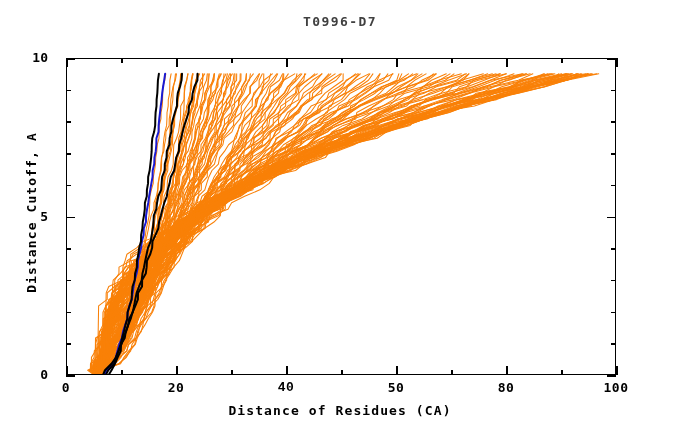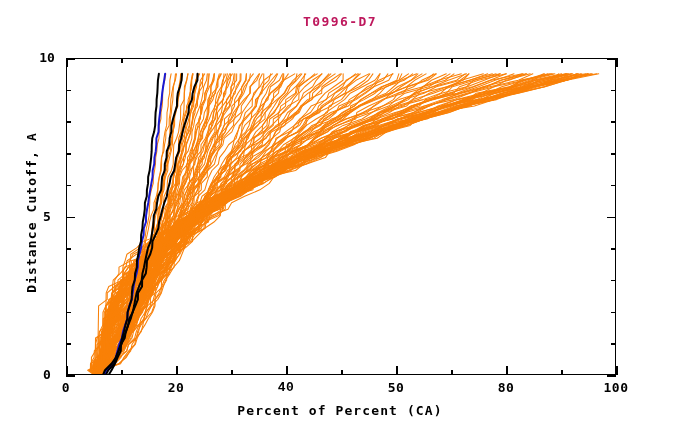--- a/index.html
+++ b/index.html
@@ -2,41 +2,41 @@
 <html><head>
 <meta charset="utf-8">
 <style>
   html,body{margin:0;padding:0;background:#ffffff;}
   body{width:680px;height:440px;overflow:hidden;
        font-family:"DejaVu Sans Mono","Liberation Mono",monospace;}
   #root{position:relative;width:680px;height:440px;background:#fff;}
 
   #chart-title{
     position:absolute;left:0;top:14px;width:680px;text-align:center;
-    font-size:13px;font-weight:bold;letter-spacing:1.4px;color:#be185d;
+    font-size:13px;font-weight:bold;letter-spacing:1.4px;color:#404040;
   }
 
   #plot-area{
     position:absolute;left:66px;top:58px;width:550px;height:317px;
   }
   #plot-frame{
     position:absolute;left:0;top:0;width:100%;height:100%;
     border:1.5px solid #000;box-sizing:border-box;
   }
   #curves-svg{position:absolute;left:0;top:0;width:100%;height:100%;display:block;}
 
   .tick{position:absolute;background:#000;}
 
   .xlab{
     position:absolute;top:380px;font-size:13px;font-weight:bold;
     color:#000;text-align:center;width:60px;letter-spacing:.5px;
   }
   .ylab{
-    position:absolute;left:30px;font-size:13px;font-weight:bold;color:#000;
-    width:34px;text-align:center;
+    position:absolute;left:14px;font-size:13px;font-weight:bold;color:#000;
+    width:34px;text-align:right;
   }
 
   #x-axis-title{
     position:absolute;left:0;top:403px;width:680px;text-align:center;
     font-size:13px;font-weight:bold;color:#000;letter-spacing:1.1px;
   }
   #y-axis-title{
     position:absolute;left:-84px;top:205px;width:230px;text-align:center;
     font-size:13px;font-weight:bold;color:#000;letter-spacing:1.1px;
     transform:rotate(-90deg);transform-origin:center center;
@@ -199,21 +199,21 @@
         <path d="M27.20 316.05 L27.42 312.25 L35.34 305.80 L38.48 299.36 L42.13 292.91 L46.25 286.47 L50.52 280.03 L50.63 273.58 L55.22 267.14 L60.09 260.70 L63.45 254.25 L65.38 247.81 L67.09 241.37 L70.23 234.92 L76.20 228.48 L76.31 222.04 L80.68 215.59 L81.44 209.15 L86.85 202.71 L87.48 196.26 L92.12 189.82 L95.09 183.38 L95.20 176.93 L97.12 170.49 L100.20 164.05 L104.34 157.60 L107.95 151.16 L109.23 144.72 L113.43 138.27 L113.91 131.83 L119.49 125.39 L121.05 118.94 L121.92 112.50 L123.64 106.06 L126.45 99.61 L131.91 93.17 L132.02 86.73 L135.78 80.28 L136.96 73.84 L140.11 67.40 L143.32 60.95 L145.70 54.51 L149.31 48.07 L149.69 41.62 L151.35 35.18 L155.31 28.74 L156.68 22.29 L160.06 15.85 " fill="none" stroke="#F98008" stroke-width="1.05" stroke-linejoin="round" stroke-linecap="round"></path>
         <path d="M35.36 316.05 L38.21 312.25 L46.93 305.80 L53.18 299.36 L60.71 292.91 L62.69 286.47 L70.53 280.03 L71.61 273.58 L74.86 267.14 L79.76 260.70 L85.70 254.25 L87.98 247.81 L89.16 241.37 L94.72 234.92 L95.80 228.48 L98.29 222.04 L102.91 215.59 L105.40 209.15 L107.94 202.71 L108.03 196.26 L113.75 189.82 L116.39 183.38 L118.38 176.93 L119.31 170.49 L122.45 164.05 L125.01 157.60 L125.38 151.16 L130.88 144.72 L132.74 138.27 L132.85 131.83 L134.25 125.39 L137.03 118.94 L140.82 112.50 L140.93 106.06 L142.75 99.61 L144.67 93.17 L147.52 86.73 L151.18 80.28 L151.91 73.84 L153.72 67.40 L156.83 60.95 L157.46 54.51 L159.62 48.07 L164.64 41.62 L164.75 35.18 L164.95 28.74 L170.57 22.29 L170.68 15.85 " fill="none" stroke="#F98008" stroke-width="1.05" stroke-linejoin="round" stroke-linecap="round"></path>
         <path d="M38.95 316.05 L40.23 312.25 L46.59 305.80 L49.81 299.36 L51.44 292.91 L53.18 286.47 L55.88 280.03 L56.99 273.58 L59.15 267.14 L61.33 260.70 L61.68 254.25 L63.38 247.81 L65.79 241.37 L66.71 234.92 L67.61 228.48 L68.80 222.04 L70.54 215.59 L71.81 209.15 L71.92 202.71 L73.43 196.26 L75.13 189.82 L75.85 183.38 L77.65 176.93 L77.76 170.49 L79.94 164.05 L80.05 157.60 L81.08 151.16 L82.27 144.72 L83.16 138.27 L84.27 131.83 L85.36 125.39 L86.53 118.94 L86.70 112.50 L88.24 106.06 L88.46 99.61 L89.75 93.17 L90.31 86.73 L90.42 80.28 L92.55 73.84 L92.66 67.40 L93.26 60.95 L94.02 54.51 L94.72 48.07 L95.65 41.62 L96.19 35.18 L97.12 28.74 L98.17 22.29 L99.12 15.85 " fill="none" stroke="#1A1AD2" stroke-width="2" stroke-linejoin="round" stroke-linecap="round"></path>
         <path d="M37.34 316.05 L38.96 312.25 L45.42 305.80 L50.12 299.36 L52.36 292.91 L54.50 286.47 L56.13 280.03 L57.94 273.58 L59.43 267.14 L61.30 260.70 L61.59 254.25 L63.64 247.81 L65.59 241.37 L65.91 234.92 L66.52 228.48 L68.77 222.04 L69.09 215.59 L70.85 209.15 L70.96 202.71 L72.35 196.26 L73.15 189.82 L75.01 183.38 L75.12 176.93 L76.37 170.49 L76.80 164.05 L77.96 157.60 L78.79 151.16 L78.90 144.72 L80.79 138.27 L80.90 131.83 L82.04 125.39 L82.15 118.94 L83.64 112.50 L84.38 106.06 L85.14 99.61 L85.65 93.17 L85.76 86.73 L86.26 80.28 L88.14 73.84 L89.18 67.40 L89.29 60.95 L89.60 54.51 L90.50 48.07 L90.61 41.62 L91.33 35.18 L91.65 28.74 L91.92 22.29 L92.89 15.85 " fill="none" stroke="#000000" stroke-width="2" stroke-linejoin="round" stroke-linecap="round"></path>
         <path d="M40.28 316.05 L42.24 312.25 L48.27 305.80 L49.93 299.36 L52.77 292.91 L55.42 286.47 L57.04 280.03 L60.05 273.58 L62.10 267.14 L63.22 260.70 L66.79 254.25 L68.12 247.81 L69.28 241.37 L70.64 234.92 L73.04 228.48 L75.71 222.04 L76.44 215.59 L78.03 209.15 L79.24 202.71 L80.62 196.26 L82.01 189.82 L84.74 183.38 L85.74 176.93 L86.88 170.49 L87.50 164.05 L87.80 157.60 L90.33 151.16 L91.05 144.72 L92.28 138.27 L95.13 131.83 L95.63 125.39 L96.13 118.94 L98.68 112.50 L98.79 106.06 L100.56 99.61 L100.78 93.17 L103.49 86.73 L103.60 80.28 L105.34 73.84 L105.47 67.40 L107.00 60.95 L108.87 54.51 L110.96 48.07 L111.07 41.62 L111.78 35.18 L114.01 28.74 L115.49 22.29 L115.99 15.85 " fill="none" stroke="#000000" stroke-width="2" stroke-linejoin="round" stroke-linecap="round"></path>
         <path d="M43.21 316.05 L45.51 312.25 L48.95 305.80 L51.67 299.36 L54.82 292.91 L54.93 286.47 L58.73 280.03 L59.78 273.58 L62.15 267.14 L64.76 260.70 L66.49 254.25 L69.32 247.81 L71.90 241.37 L72.01 234.92 L76.03 228.48 L76.14 222.04 L79.77 215.59 L80.63 209.15 L80.98 202.71 L84.22 196.26 L86.14 189.82 L86.49 183.38 L89.53 176.93 L92.31 170.49 L93.04 164.05 L94.89 157.60 L96.43 151.16 L98.33 144.72 L100.82 138.27 L101.79 131.83 L103.59 125.39 L104.77 118.94 L108.17 112.50 L109.20 106.06 L110.18 99.61 L112.90 93.17 L113.18 86.73 L115.21 80.28 L116.60 73.84 L118.29 67.40 L120.56 60.95 L122.57 54.51 L122.99 48.07 L125.92 41.62 L126.66 35.18 L128.36 28.74 L131.42 22.29 L131.53 15.85 " fill="none" stroke="#000000" stroke-width="2" stroke-linejoin="round" stroke-linecap="round"></path>
       </svg>
     <div id="plot-frame"></div>
   </div>
 
-  <div id="x-axis-title">Percent of Percent (CA)</div>
+  <div id="x-axis-title">Distance of Residues (CA)</div>
   <div id="y-axis-title">Distance Cutoff, A</div>
 
   <div id="ticks-layer">
       <div class="tick" style="left: 66px; top: 366px; width: 1.5px; height: 9px;"></div>
       <div class="tick" style="left: 66px; top: 58px; width: 1.5px; height: 9px;"></div>
       <div class="tick" style="left: 121px; top: 370px; width: 1.5px; height: 5px;"></div>
       <div class="tick" style="left: 121px; top: 58px; width: 1.5px; height: 5px;"></div>
       <div class="tick" style="left: 176px; top: 366px; width: 1.5px; height: 9px;"></div>
       <div class="tick" style="left: 176px; top: 58px; width: 1.5px; height: 9px;"></div>
       <div class="tick" style="left: 231px; top: 370px; width: 1.5px; height: 5px;"></div>

